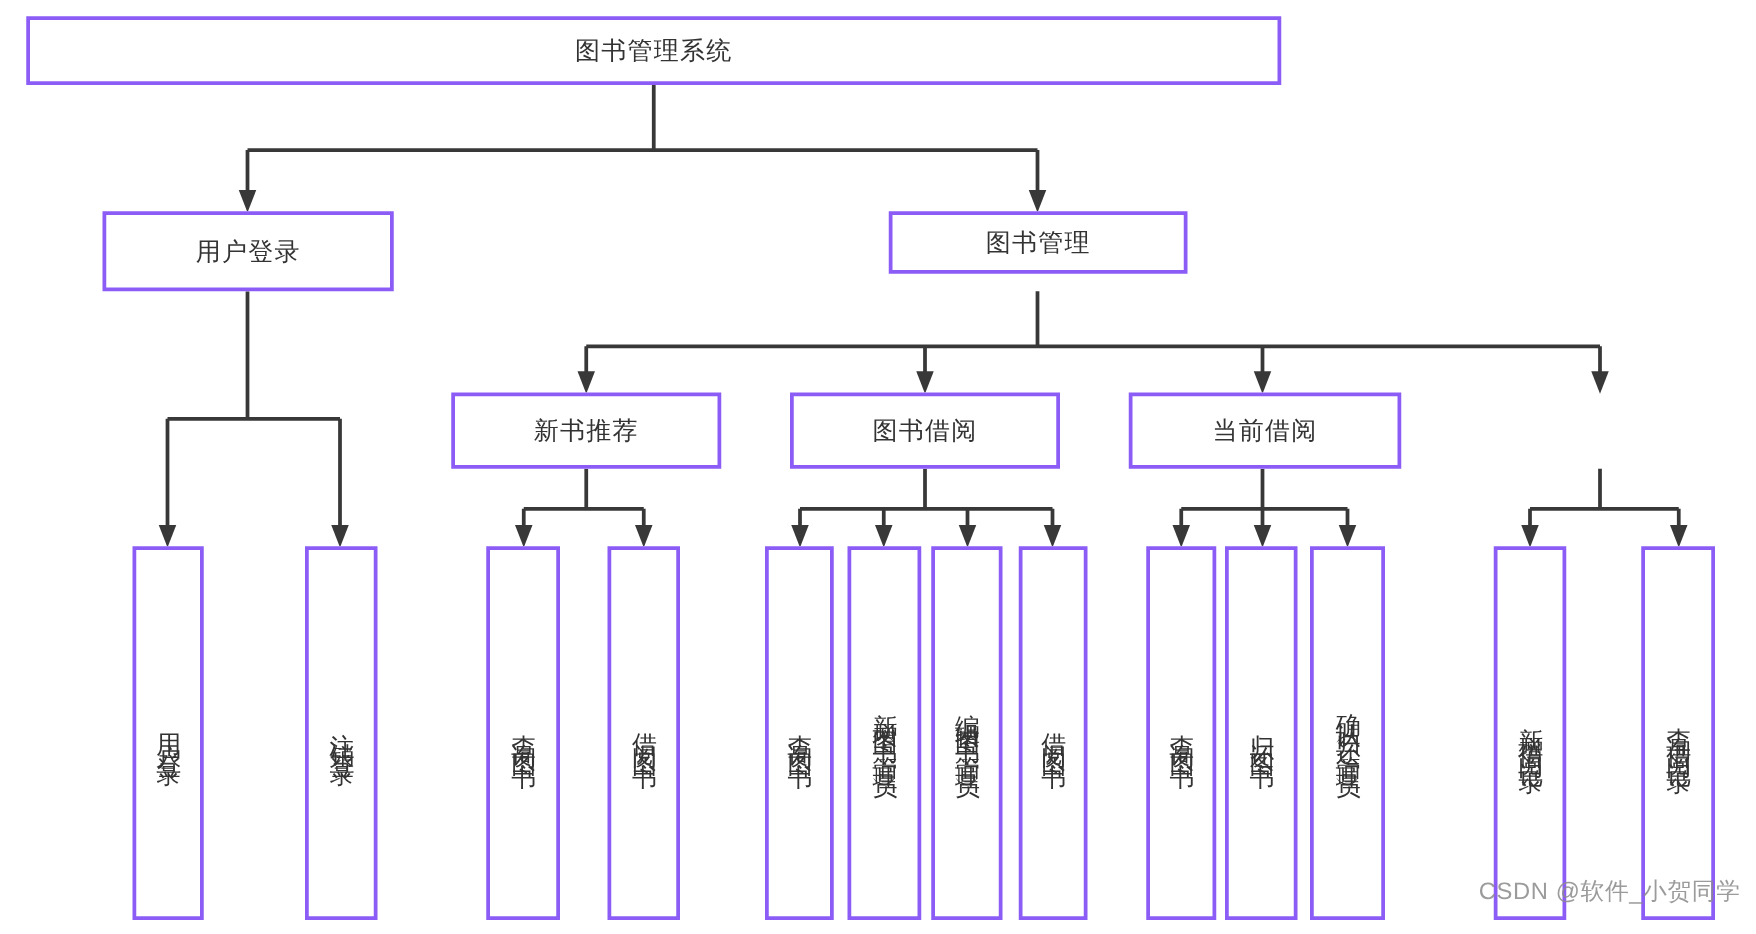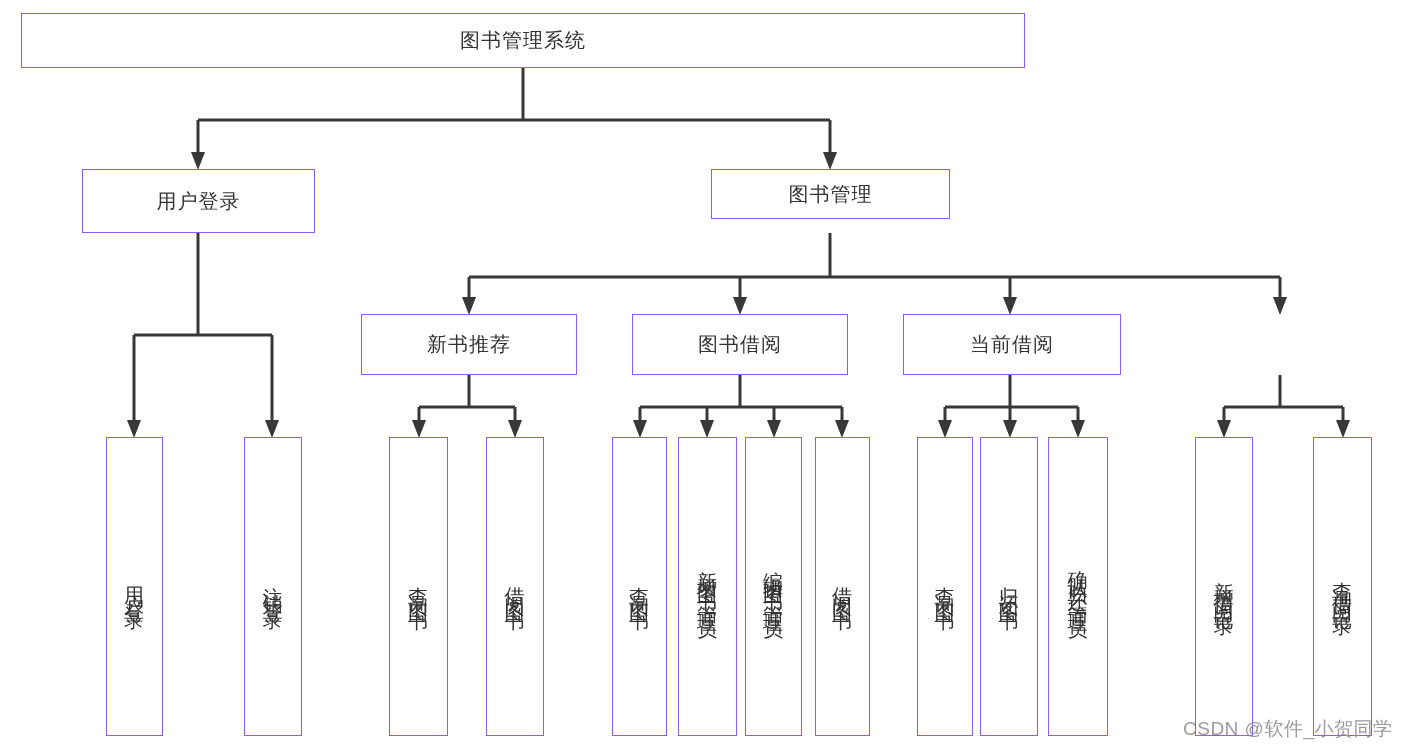--- a/index.html
+++ b/index.html
@@ -17,21 +17,21 @@
   }
   .connectors {
     position: absolute;
     left: 0;
     top: 0;
     z-index: 1;
   }
   .box {
     position: absolute;
     box-sizing: border-box;
-    border: 1px solid #8b5cf6;
+    border: 3px solid #8b5cf6;
     background: #ffffff;
     display: flex;
     align-items: center;
     justify-content: center;
     z-index: 2;
   }
   .hlabel {
     font-size: 20px;
     color: #333333;
     letter-spacing: 1px;
@@ -67,21 +67,21 @@
   .leaf-bb3 { left: 745px;  width: 57px; }
   .leaf-bb4 { left: 815px;  width: 55px; }
   .leaf-cb1 { left: 917px;  width: 56px; }
   .leaf-cb2 { left: 980px;  width: 58px; }
   .leaf-cb3 { left: 1048px; width: 60px; }
   .leaf-br1 { left: 1195px; width: 58px; }
   .leaf-br2 { left: 1313px; width: 59px; }
   .watermark {
     position: absolute;
     left: 1183px;
-    top: 716px;
+    top: 700px;
     z-index: 5;
     font-size: 19px;
     color: rgba(138, 138, 138, 0.85);
     letter-spacing: 0.5px;
     white-space: nowrap;
   }
 </style>
 </head>
 <body>
 

